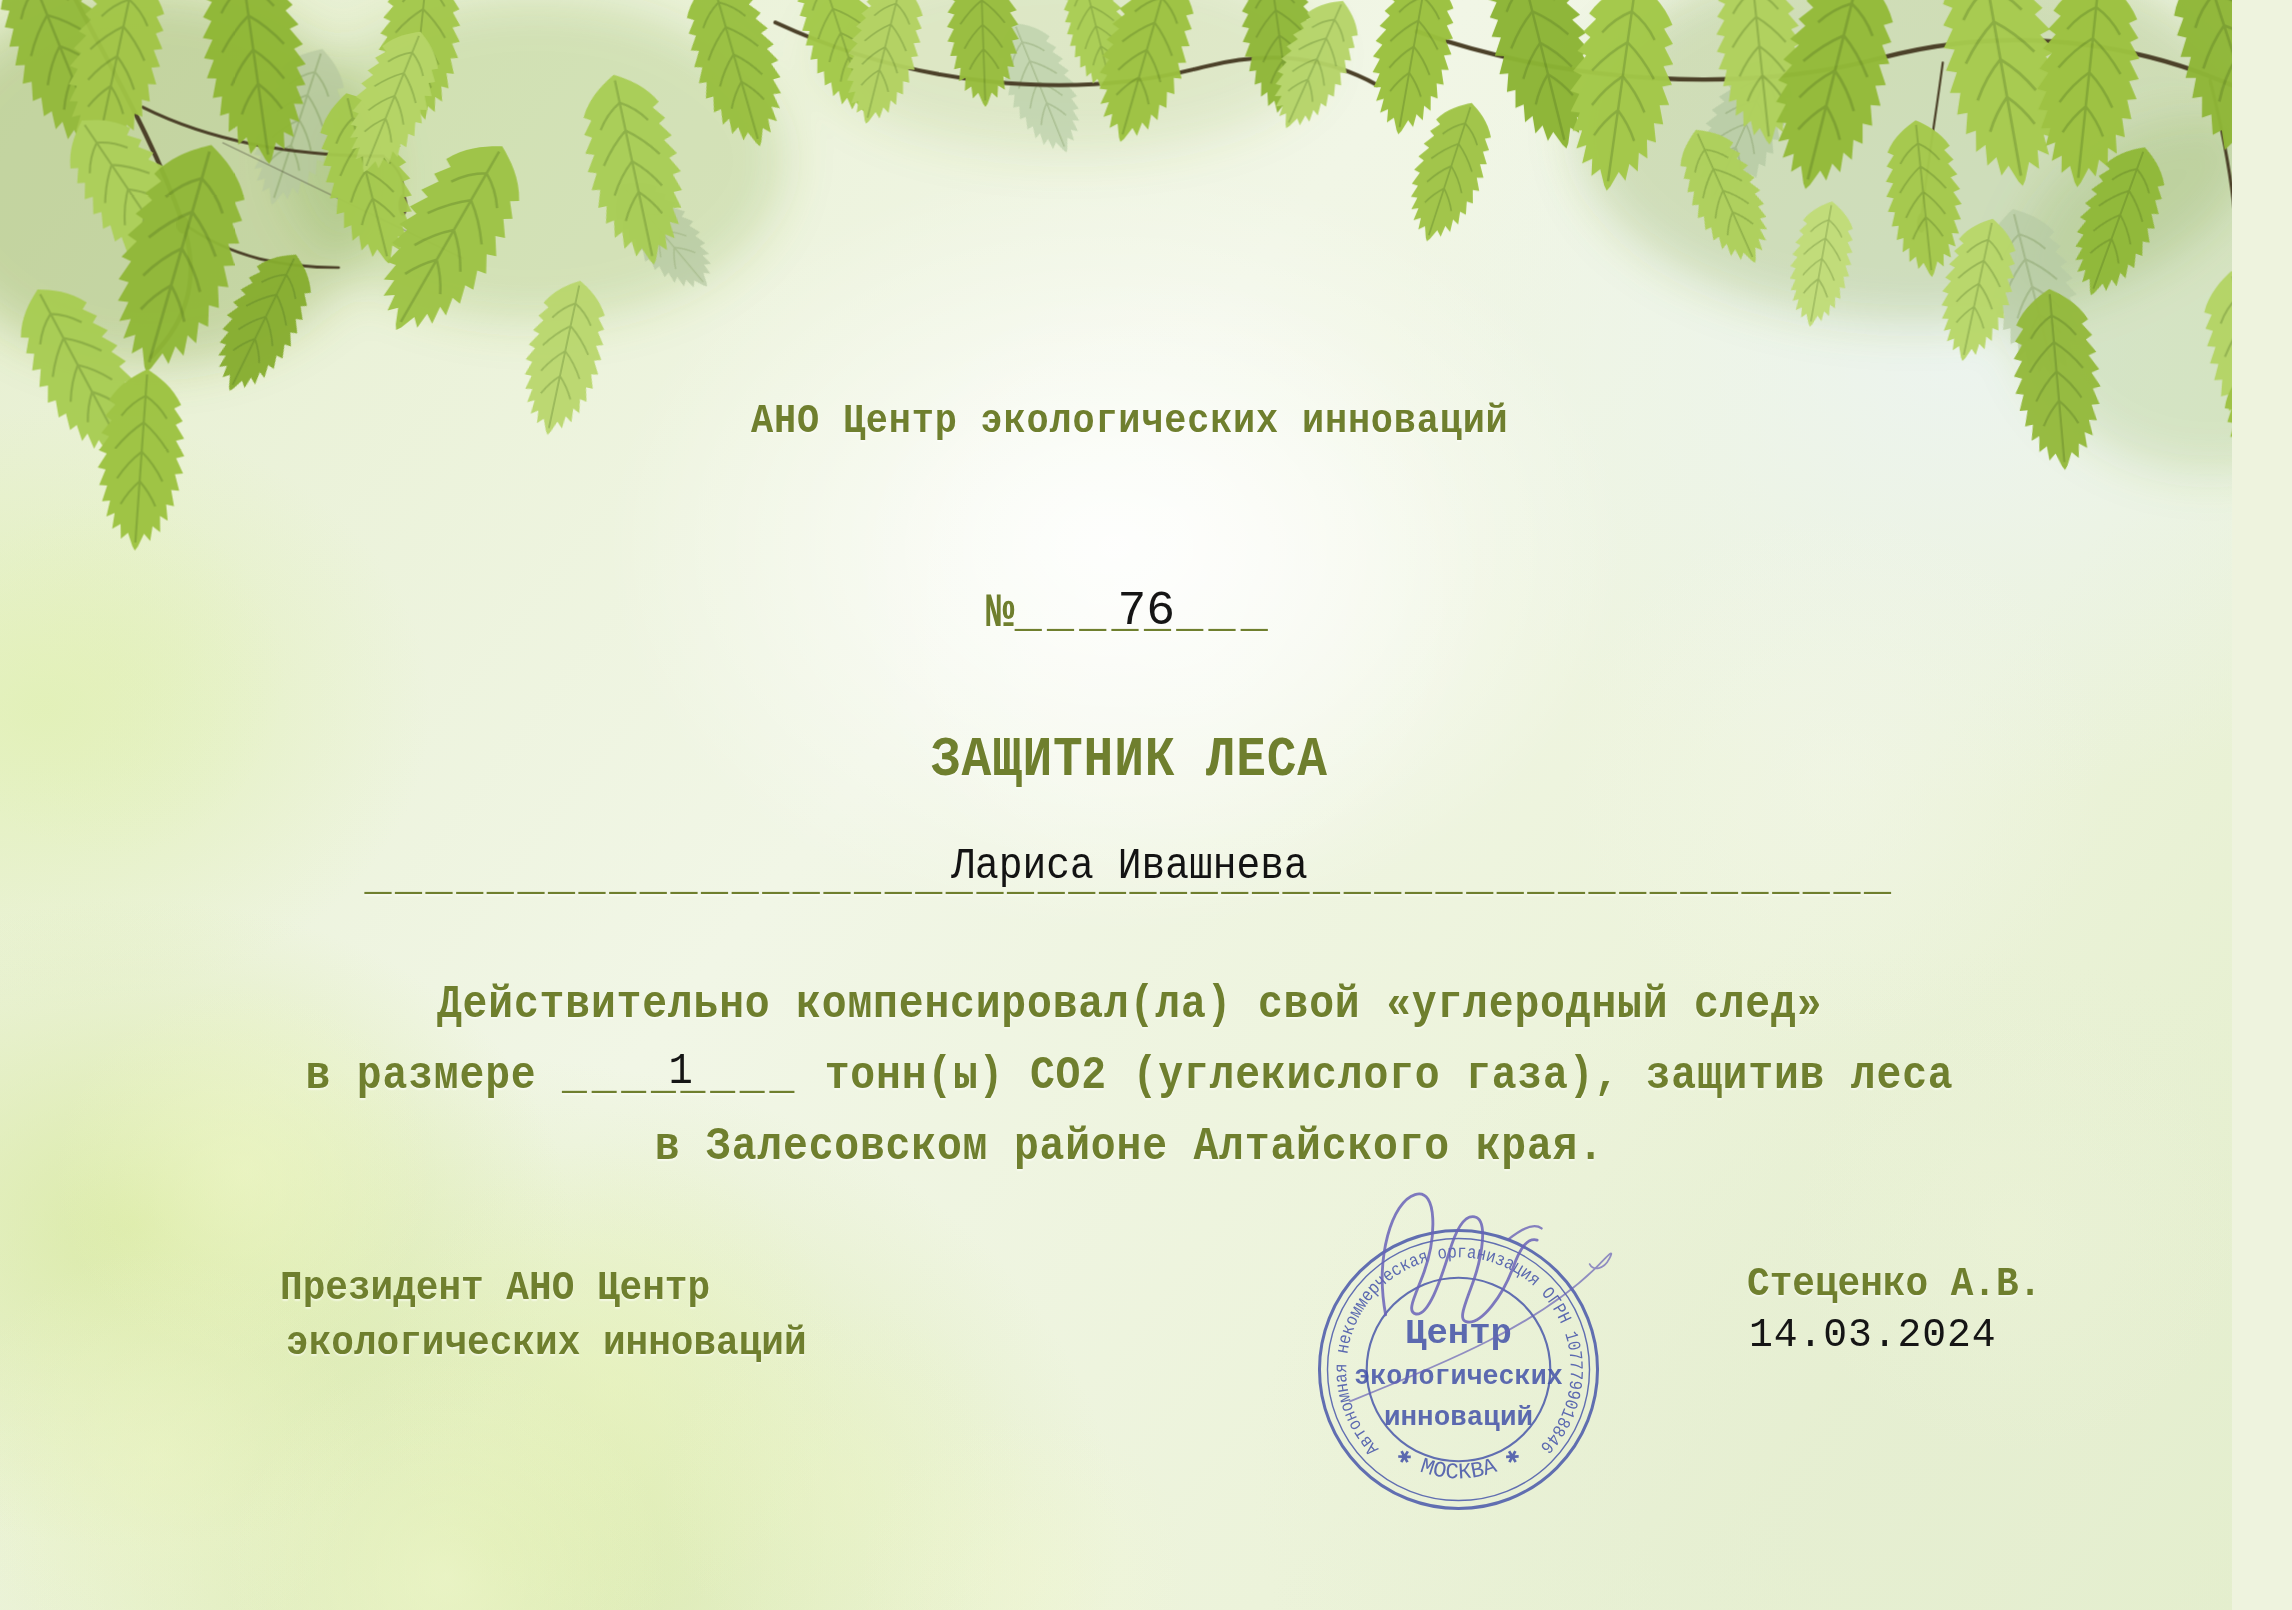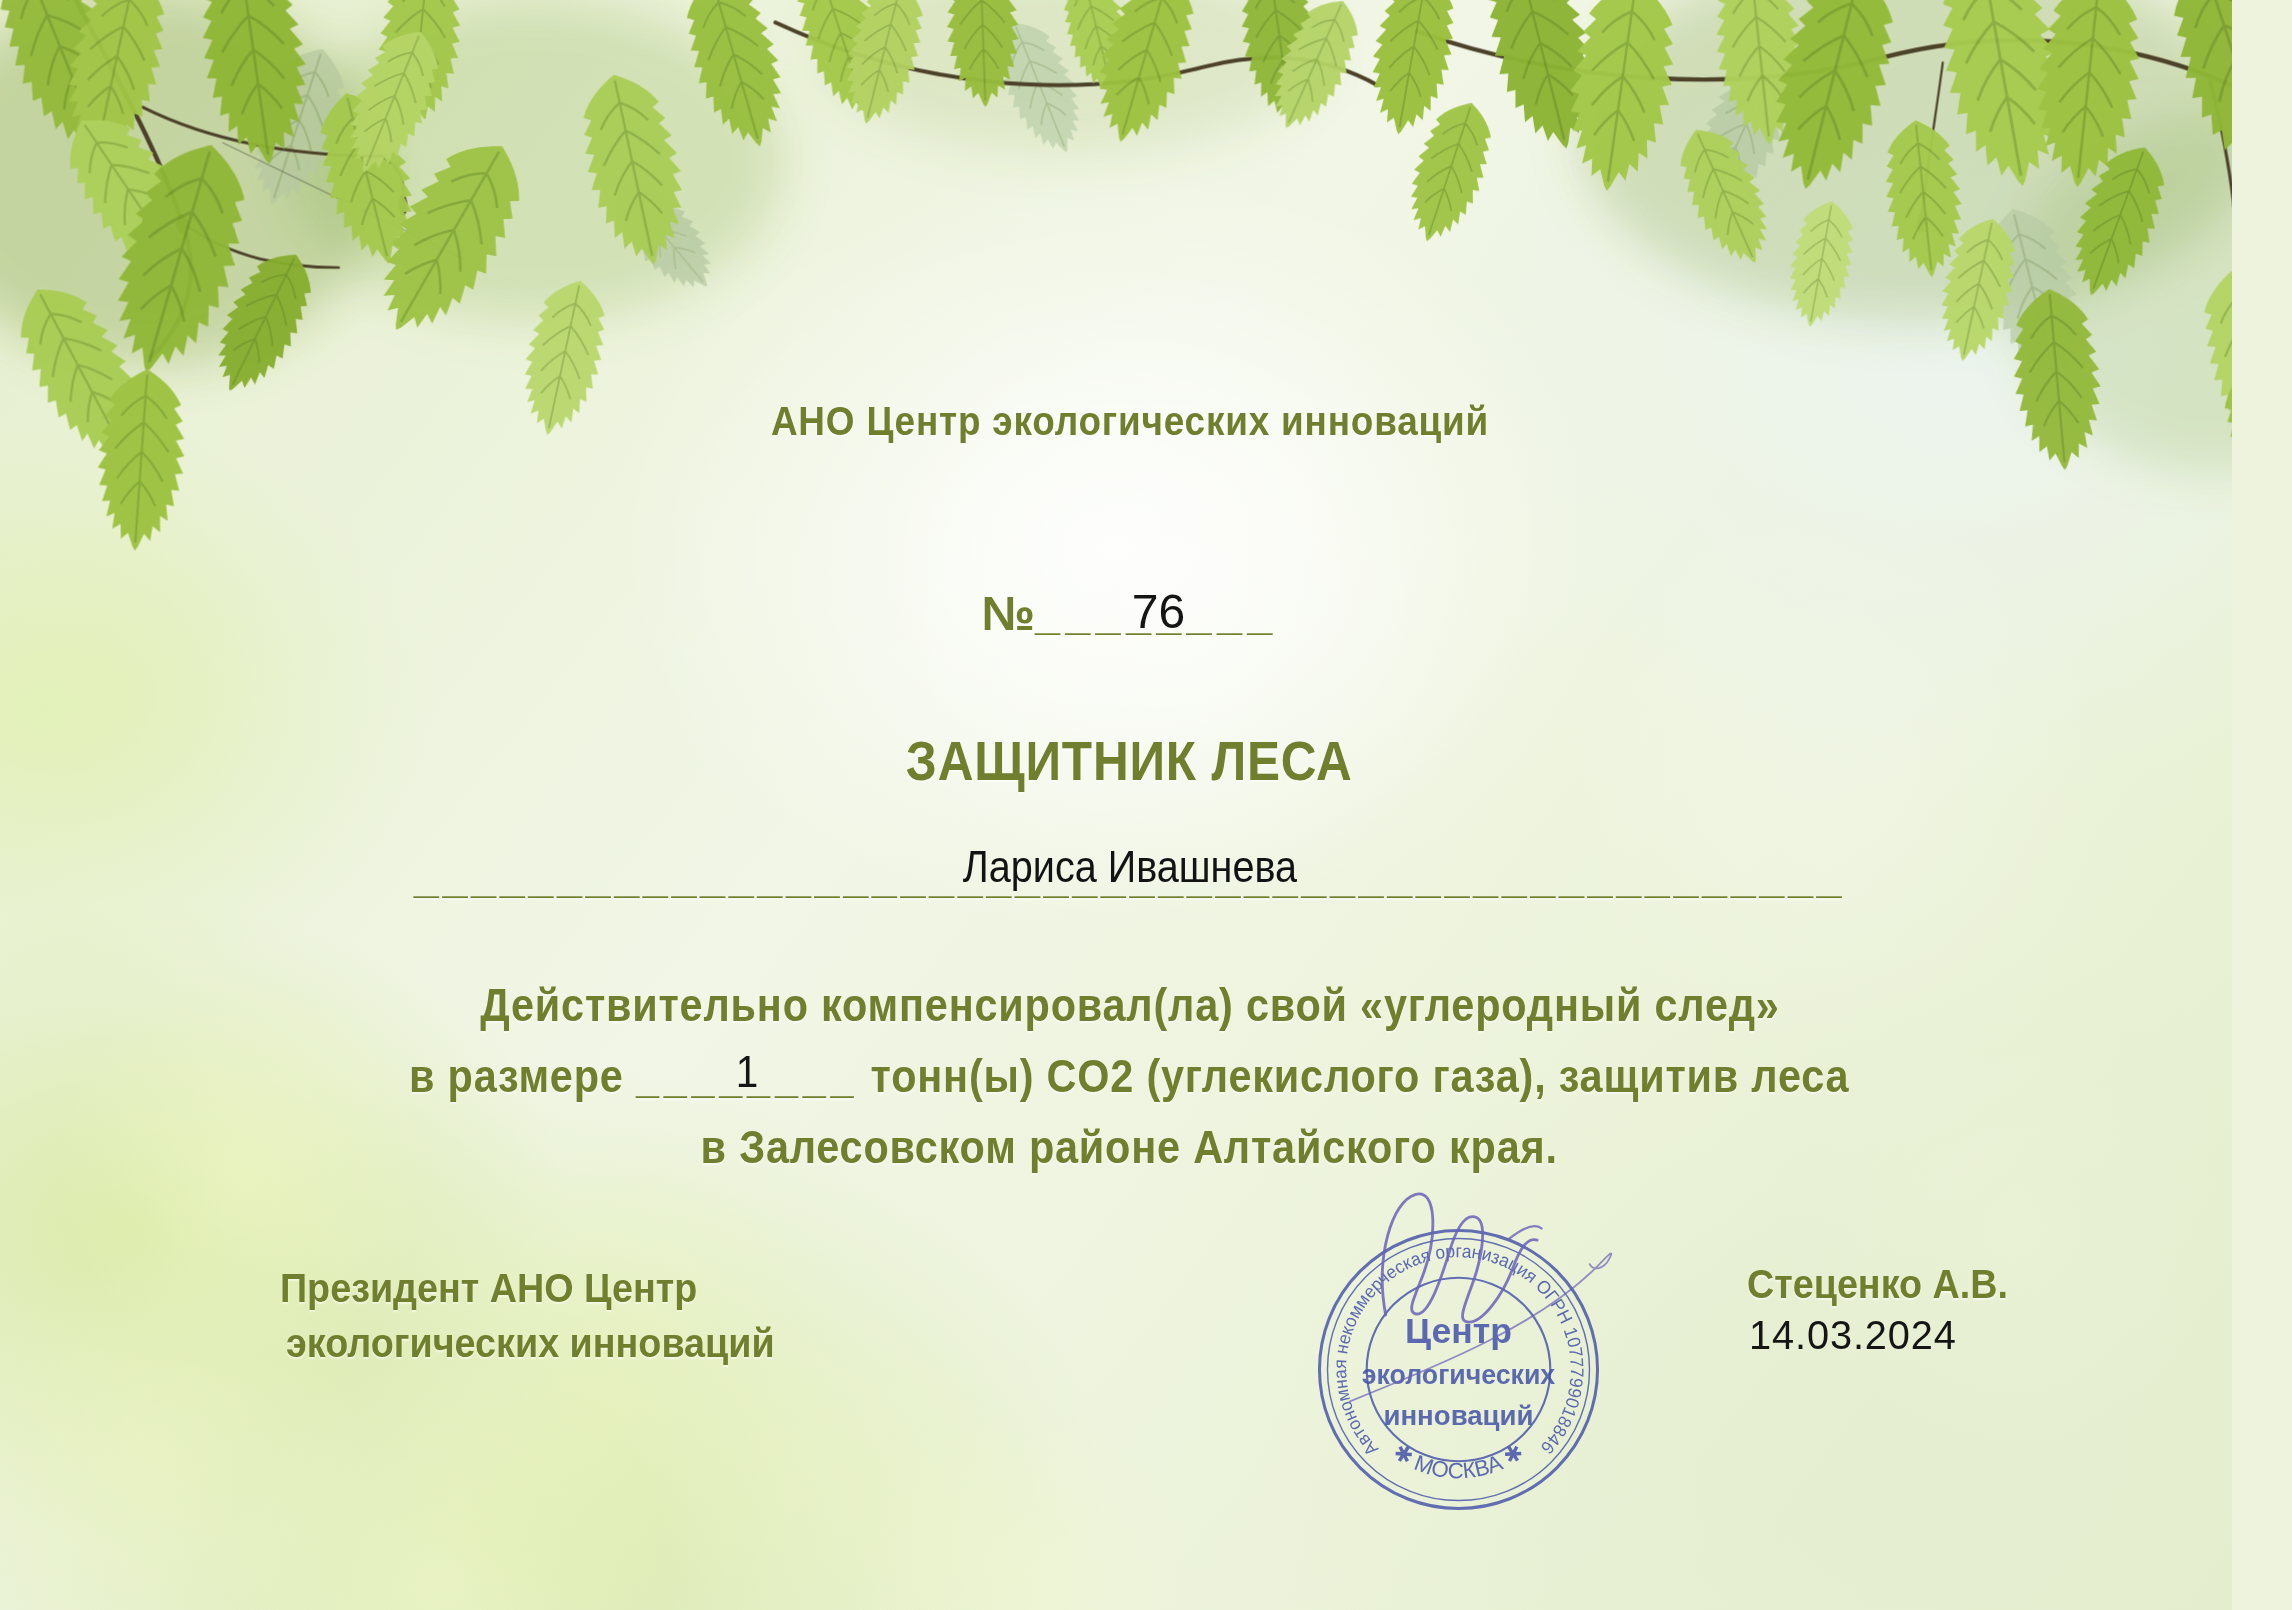--- a/index.html
+++ b/index.html
@@ -1,21 +1,21 @@
 <!DOCTYPE html>
 <html lang="ru" style="font-size:14.3px"><head>
 <meta charset="utf-8">
 <style>
   html,body{margin:0;padding:0;}
   body{
     width:2293px;height:1610px;
     font-family:"Liberation Sans","DejaVu Sans",sans-serif;
     background:#eef3de;
   }
-  #page{position:relative;width:2232px;height:1610px;overflow:hidden;}
+  #page{position:relative;width:2232px;height:1610px;overflow:hidden;font-family:Liberation Mono, monospace;}
 
   
   .bg{
     position:absolute;inset:0;
     background:
       radial-gradient(ellipse 731px 552px at 50% 34%, rgba(255,255,255,.85), rgba(255,255,255,0) 70%),
       radial-gradient(ellipse 802px 624px at 88% 22%, rgba(236,244,240,.9), rgba(236,244,240,0) 72%),
       radial-gradient(ellipse 624px 463px at 6% 76%, rgba(216,233,160,.85), rgba(216,233,160,0) 70%),
       radial-gradient(ellipse 552px 428px at 2% 44%, rgba(224,240,178,.8), rgba(224,240,178,0) 70%),
       radial-gradient(ellipse 873px 677px at 22% 96%, rgba(211,230,156,.8), rgba(211,230,156,0) 72%),

